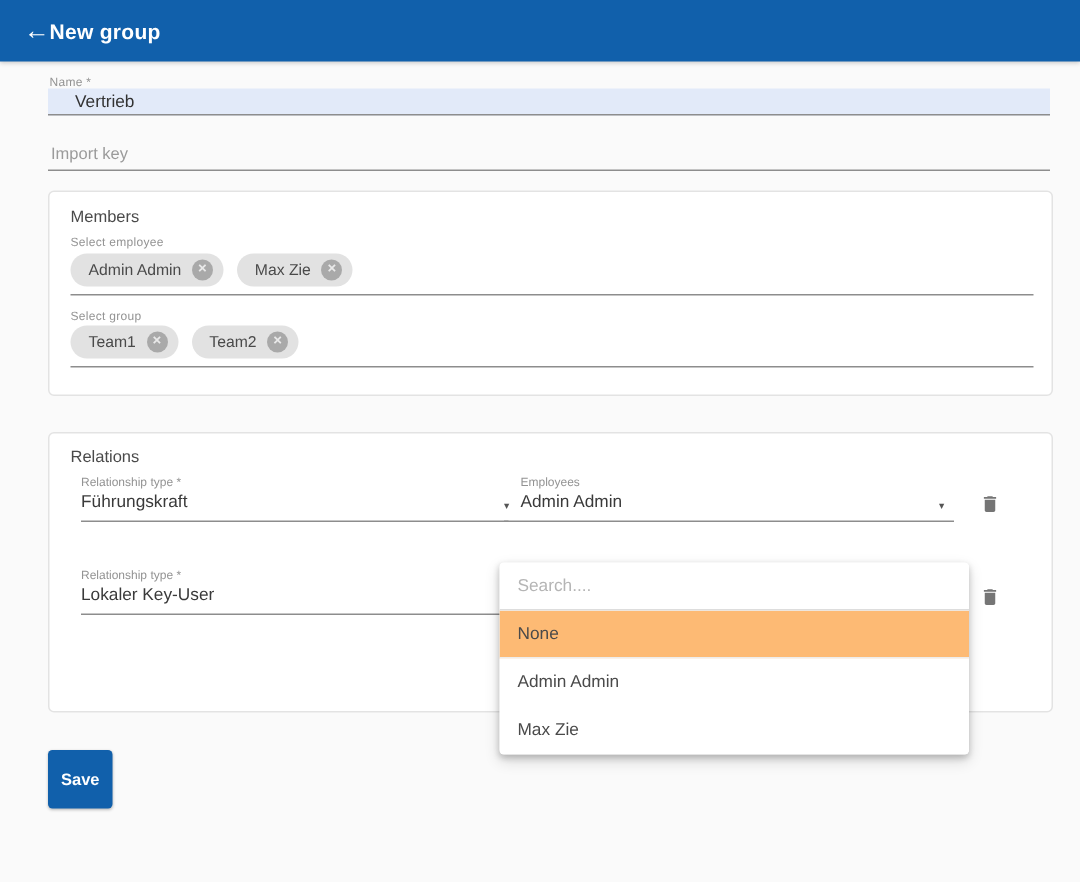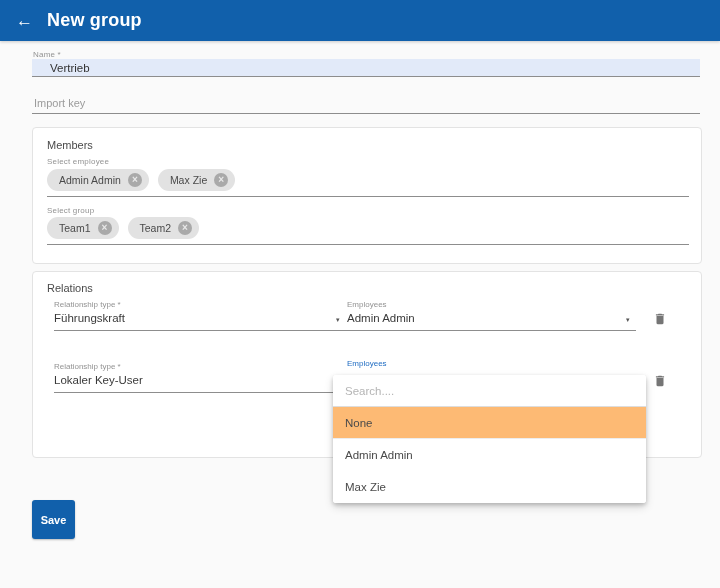--- a/index.html
+++ b/index.html
@@ -18,21 +18,21 @@
     position: absolute; left: 0; top: 0; width: 720px; height: 41px;
     background: #1160ab;
     display: flex; align-items: center;
     box-shadow: 0 1px 3px rgba(0,0,0,.2);
   }
   .back-arrow {
     color: #fff; font-size: 17px; margin-left: 16px; cursor: pointer;
     line-height: 1; font-weight: bold;
   }
   .appbar-title {
-    color: #fff; font-size: 18px; font-weight: bold; margin-left: 14px;
+    color: #fff; font-size: 14px; font-weight: bold; 
     letter-spacing: .2px;
   }
 
   
   .tiny-label { font-size: 8px; color: #939393; letter-spacing: .2px; }
 
   
   .name-label { position: absolute; left: 33px; top: 50px; }
   .name-input {
     position: absolute; left: 32px; top: 59px; width: 668px; height: 18px;
@@ -47,21 +47,21 @@
     outline: none;
   }
   .import-input::placeholder, .name-input::placeholder { color: #9b9b9b; opacity: 1; }
 
   
   .card {
     position: absolute; left: 32px; width: 670px;
     background: #fff; border: 1px solid #e3e3e3; border-radius: 4px;
   }
   #members-card { top: 127px; height: 137px; }
-  #relations-card { top: 271px; height: 187px; }
+  #relations-card { top: 288px; height: 187px; }
   .card-title { position: absolute; left: 14px; font-size: 11px; color: #4a4a4a; }
 
   
   .chip-row { position: absolute; left: 14px; display: flex; gap: 9px; }
   .chip {
     display: flex; align-items: center; gap: 7px;
     height: 22px; padding: 0 7px 0 12px;
     background: #e2e2e2; border-radius: 12px;
     font-size: 10.5px; color: #4a4a4a; cursor: default;
   }

